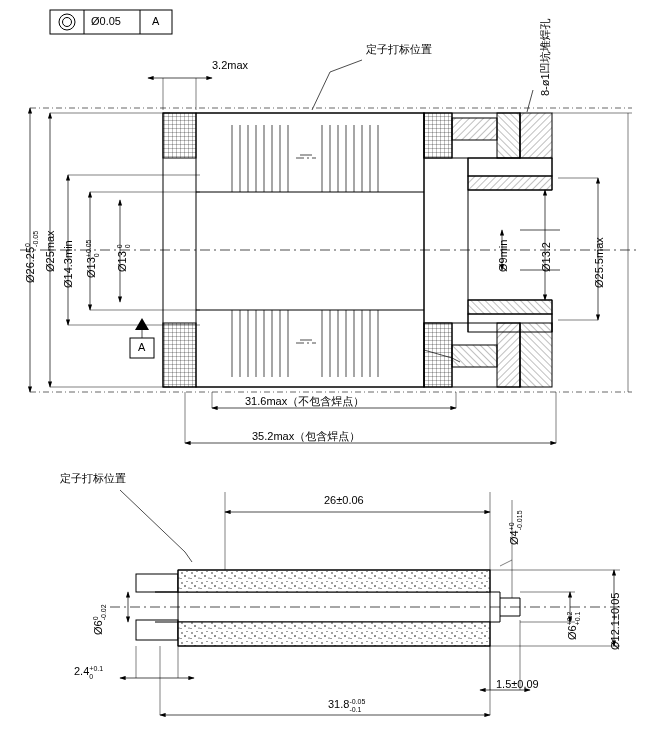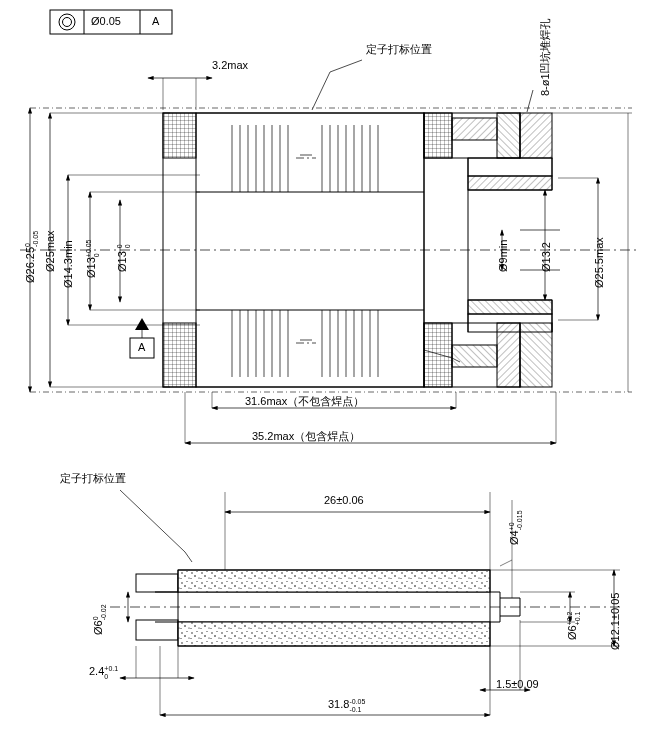--- a/index.html
+++ b/index.html
@@ -288,17 +288,17 @@
 <div class="lbl" style="left:252px;top:431px;">35.2max（包含焊点）</div>
 
 <div class="lbl" style="left:138px;top:342px;">A</div>
 
 <div class="lbl" style="left:60px;top:473px;">定子打标位置</div>
 <div class="lbl" style="left:324px;top:495px;">26±0.06</div>
 <div class="lbl vert" style="left:508px;top:545px;">Ø4<span class="frac"><span>+0</span><span>-0.015</span></span></div>
 <div class="lbl vert" style="left:92px;top:635px;">Ø6<span class="frac"><span>0</span><span>-0.02</span></span></div>
 <div class="lbl vert" style="left:566px;top:640px;">Ø6<span class="frac"><span>+0.2</span><span>+0.1</span></span></div>
 <div class="lbl vert" style="left:610px;top:650px;">Ø12.1±0.05</div>
-<div class="lbl" style="left:89px;top:665px;">2.4<span class="frac"><span>+0.1</span><span>0</span></span></div>
+<div class="lbl" style="left:74px;top:665px;">2.4<span class="frac"><span>+0.1</span><span>0</span></span></div>
 <div class="lbl" style="left:288px;top:698px;margin-left:40px;">31.8<span class="frac"><span>-0.05</span><span>-0.1</span></span></div>
 <div class="lbl" style="left:496px;top:679px;">1.5±0.09</div>
 
 </div>
 
 </body></html>

